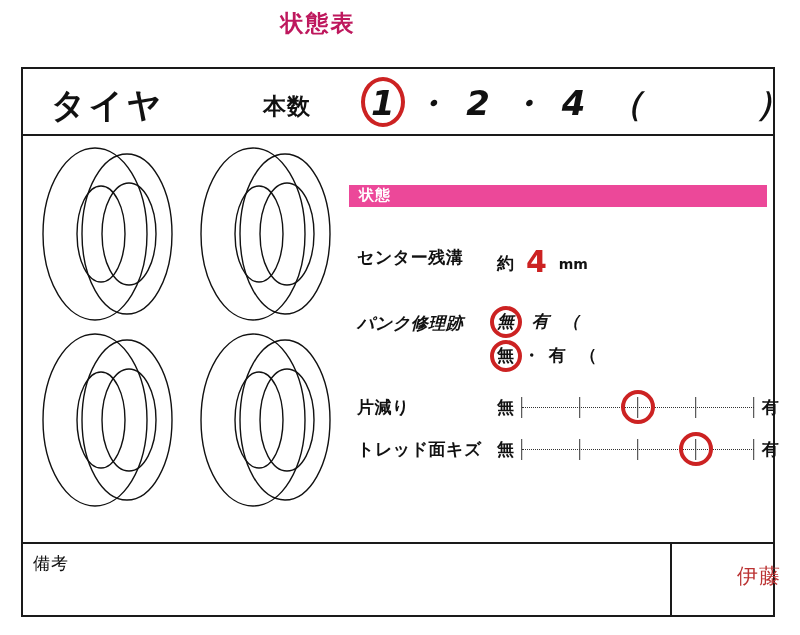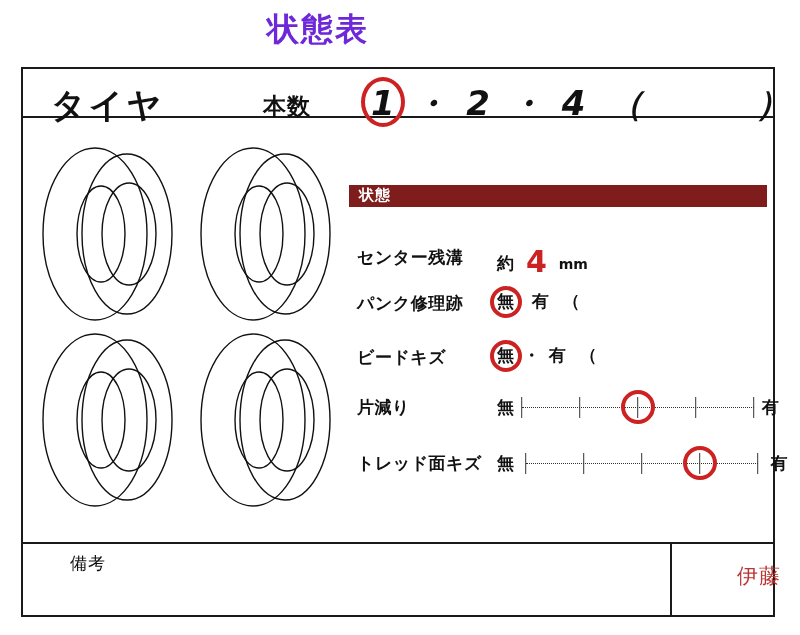--- a/index.html
+++ b/index.html
@@ -24,45 +24,45 @@
     height: 635px;
   }
 
   
   .doc-title {
     position: absolute;
     left: 0;
     top: 8px;
     width: 636px;
     text-align: center;
-    font-size: 32px;
+    font-size: 23px;
     font-weight: bold;
     letter-spacing: 2px;
-    color: #6d28d9;
+    color: #be185d;
   }
 
   
   .frame {
     position: absolute;
     left: 21px;
     top: 67px;
     width: 754px;
     height: 550px;
     border: 2.5px solid #1a1a1a;
     box-sizing: border-box;
     background: #ffffff;
   }
 
   
   .header-band {
     position: absolute;
     left: 0;
     top: 0;
     width: 100%;
-    height: 49px;
+    height: 67px;
     border-bottom: 2.5px solid #1a1a1a;
     box-sizing: border-box;
     padding-left: 38px;
   }
   .header-tire-label {
     position: absolute;
     left: 28px;
     top: 14px;
     font-size: 34px;
     font-weight: bold;
@@ -138,21 +138,21 @@
     top: 0;
     width: 418px;
     height: 406px;
   }
   .cond-head {
     position: absolute;
     left: 0;
     top: 49px;
     width: 418px;
     height: 22px;
-    background: #7f1d1d;
+    background: #ec4899;
   }
   .cond-head span {
     position: absolute;
     left: 10px;
     top: 1px;
     color: #ffffff;
     font-size: 15px;
     font-weight: bold;
     letter-spacing: 1px;
   }
@@ -263,21 +263,20 @@
     height: 74px;
     border-top: 2.5px solid #1a1a1a;
     box-sizing: border-box;
   }
   .remarks-label {
     position: absolute;
     left: 10px;
     top: 8px;
     font-size: 17px;
     letter-spacing: 1px;
-    margin-left: 37px;
   }
   .sign-divider {
     position: absolute;
     left: 647px;
     top: 0;
     width: 0;
     height: 100%;
     border-left: 2.5px solid #1a1a1a;
   }
   .sign-cell {
@@ -375,36 +374,35 @@
 
         <div class="cond-row" style="top:102px;">
           <div class="row-label">センター残溝</div>
           <div class="row-value">
             <span class="groove-approx">約</span>
             <span class="groove-num">4</span>
             <span class="groove-unit">mm</span>
           </div>
         </div>
 
-        <div class="cond-row" style="top:148px;">
+        <div class="cond-row" style="top:168px;font-style:italic;">
           <div class="row-label">パンク修理跡</div>
           <div class="row-value">
             <span class="yn">
               <span>無</span>
               <span class="circle-mark circle-yn"></span>
             </span>
             <span class="yn-sep"></span>
             <span>有</span>
             <span class="paren-open">（</span>
           </div>
 
         </div>
 
         <div class="cond-row" style="top:202px;">
-          <div class="row-label">ビードキズ</div>
           <div class="row-value">
             <span class="yn">
               <span>無</span>
               <span class="circle-mark circle-yn"></span>
             </span>
             <span class="yn-sep">・</span>
             <span>有</span>
             <span class="paren-open">（</span>
           </div>
 
@@ -420,21 +418,21 @@
               <span class="tick" style="left:25%;"></span>
               <span class="tick" style="left:50%;"></span>
               <span class="tick" style="left:75%;"></span>
               <span class="tick" style="left:100%;"></span>
               <span class="circle-mark circle-scale" style="left:50%;"></span>
             </span>
             <span class="scale-end">有</span>
           </div>
         </div>
 
-        <div class="cond-row" style="top:308px;font-family:Liberation Mono, monospace;">
+        <div class="cond-row" style="top:294px;">
           <div class="row-label">トレッド面キズ</div>
           <div class="scale-wrap">
             <span class="scale-end">無</span>
             <span class="scale-track">
               <span class="scale-line"></span>
               <span class="tick" style="left:0%;"></span>
               <span class="tick" style="left:25%;"></span>
               <span class="tick" style="left:50%;"></span>
               <span class="tick" style="left:75%;"></span>
               <span class="tick" style="left:100%;"></span>

